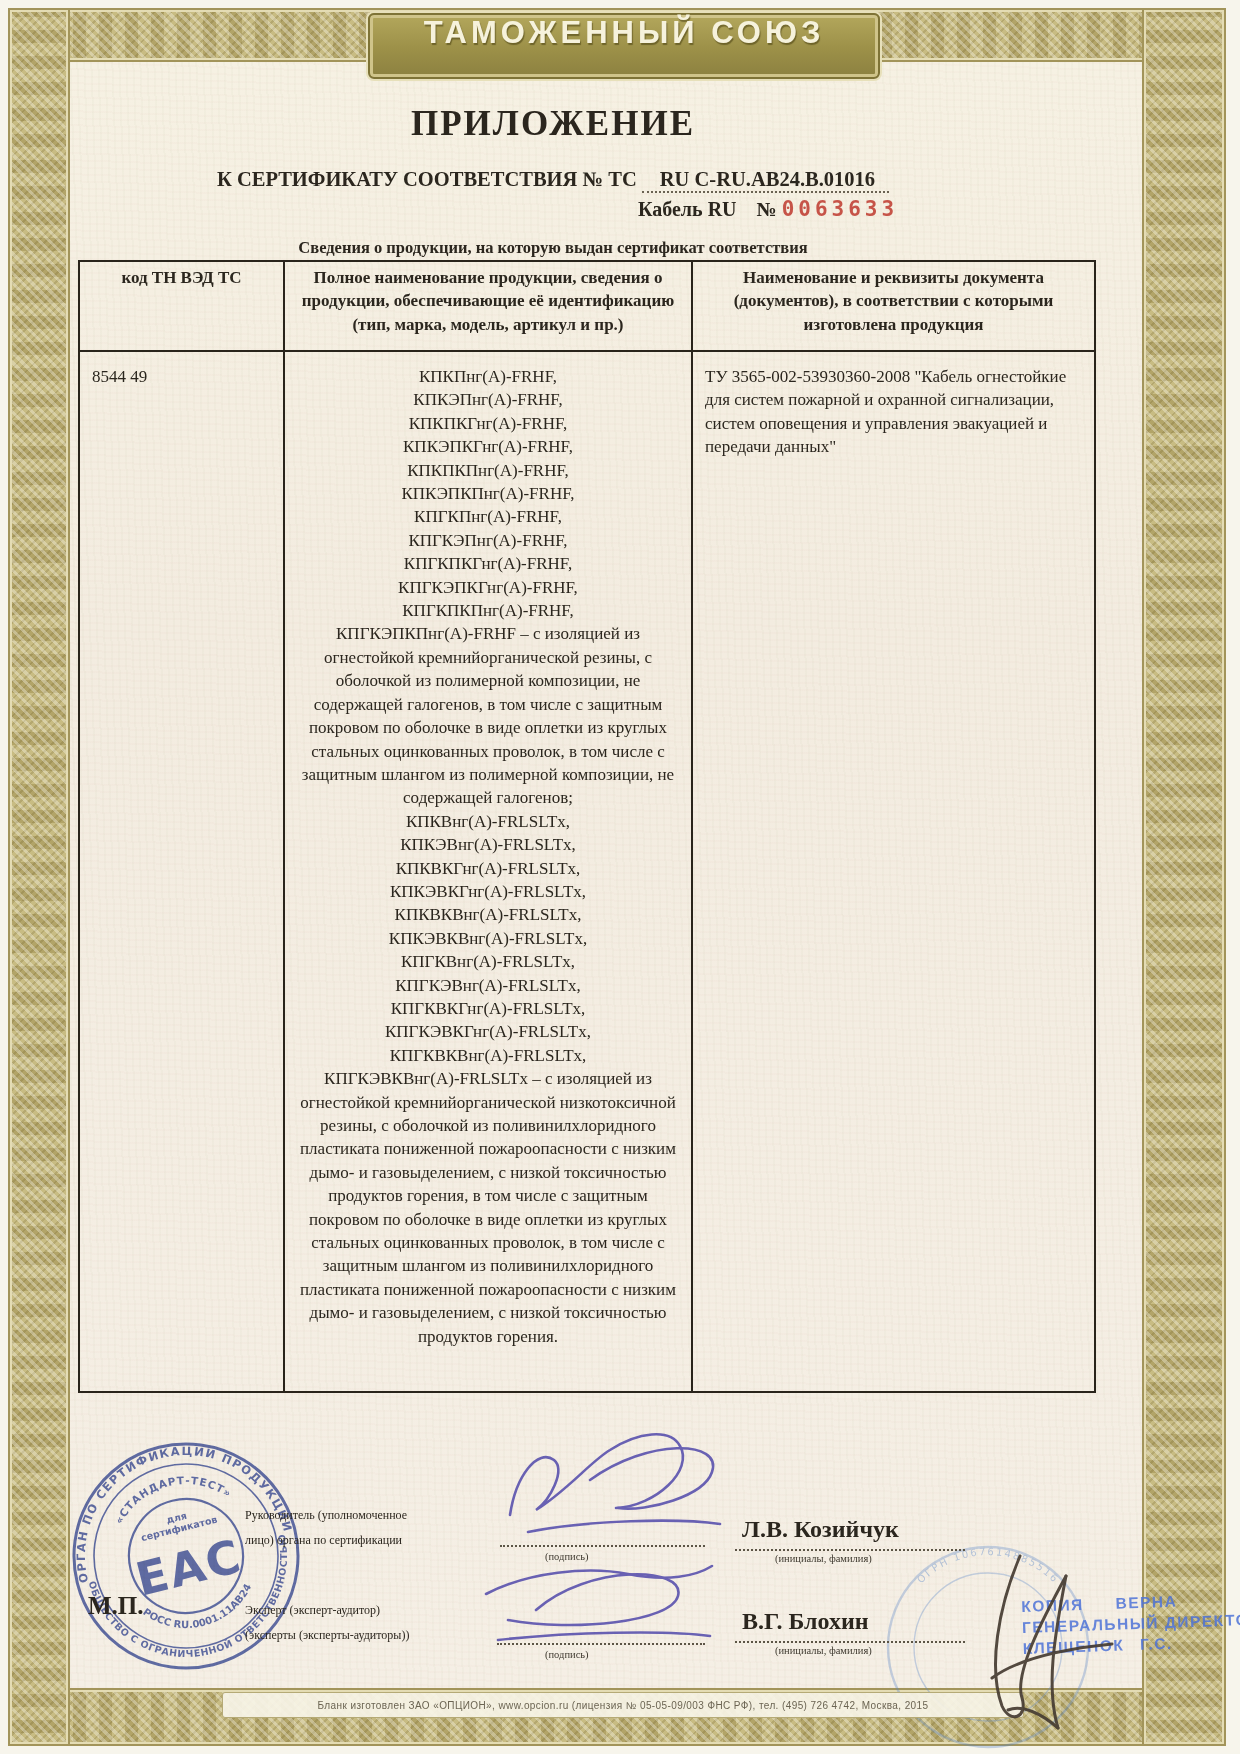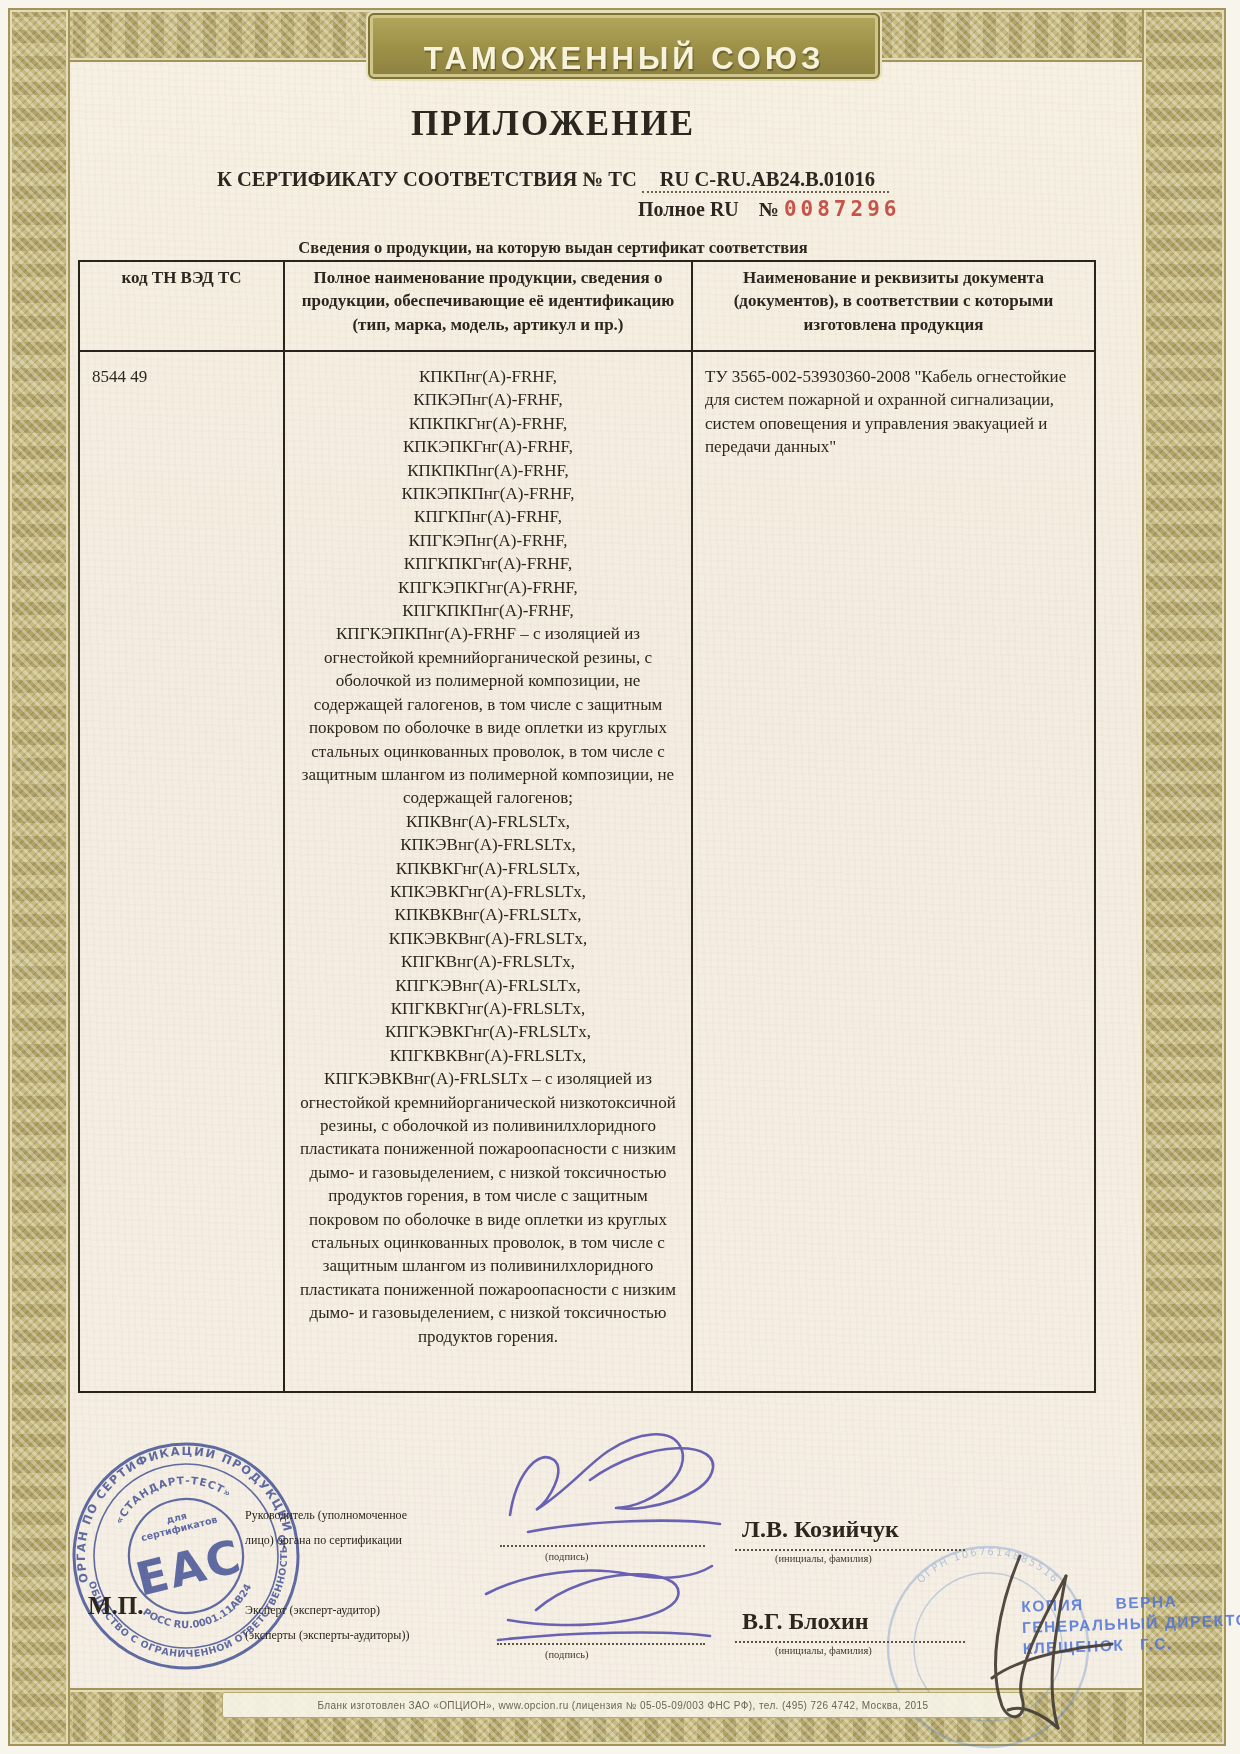--- a/index.html
+++ b/index.html
@@ -25,21 +25,21 @@
          background:
            repeating-linear-gradient(2deg, rgba(214,160,150,.045) 0 2px, rgba(214,160,150,0) 2px 7px),
            repeating-linear-gradient(88deg, rgba(150,170,120,.045) 0 2px, rgba(150,170,120,0) 2px 7px),
            linear-gradient(180deg,#f6f1e3 0%,#f3ece0 35%,#f5efe5 100%);}
   .abs{position:absolute;}
   
   .banner{position:absolute;left:368px;top:13px;width:508px;height:62px;z-index:5;
           background:linear-gradient(180deg,#b3a75c 0%,#9c9048 55%,#8c8140 100%);
           border:2px solid #7e7336;border-radius:6px;
           box-shadow:inset 0 0 0 3px #cfc48a, 0 0 0 2px #e7e0ba;
-          display:flex;align-items:flex-end;justify-content:center;}
+          display:flex;align-items:flex-start;justify-content:center;}
   .banner span{font-family:"Liberation Sans",sans-serif;font-weight:bold;font-size:31px;
           letter-spacing:4px;color:#f6f2dc;text-shadow:1px 2px 1px rgba(70,60,15,.55);}
   
   .hwrap{position:absolute;left:72px;width:962px;text-align:center;z-index:4;}
   .title{top:104px;font-size:35px;font-weight:bold;letter-spacing:2px;}
   .certline{top:168px;font-size:20.5px;font-weight:bold;white-space:nowrap;}
   .certnum{border-bottom:2px dotted #6a6252;padding:0 14px 1px 18px;}
   .seriesline{left:638px;top:197px;font-size:20px;font-weight:bold;z-index:4;}
   .blanknum{font-family:"DejaVu Sans Mono",monospace;color:#c3473c;font-weight:bold;
             font-size:21px;letter-spacing:4px;opacity:.92;}
@@ -98,24 +98,24 @@
 
   <div class="hwrap title">ПРИЛОЖЕНИЕ</div>
 
   <div class="hwrap certline">
     <span>К СЕРТИФИКАТУ СООТВЕТСТВИЯ</span>
     <span>№ ТС</span>
     <span class="certnum">RU C-RU.АВ24.В.01016</span>
   </div>
 
   <div class="abs seriesline">
-    <span>Полное</span>
+    <span>Кабель</span>
     <span>RU</span>&nbsp;&nbsp;&nbsp;
     <span>№</span>
-    <span class="blanknum">0087296</span>
+    <span class="blanknum">0063633</span>
   </div>
 
   <div class="hwrap caption">Сведения о продукции, на которую выдан сертификат соответствия</div>
 
   <table class="cert">
     <thead>
       <tr>
         <th class="c1">код ТН ВЭД ТС</th>
         <th class="c2">Полное наименование продукции, сведения о продукции, обеспечивающие её идентификацию (тип, марка, модель, артикул и пр.)</th>
         <th class="c3">Наименование и реквизиты документа (документов), в соответствии с которыми изготовлена продукция</th>

